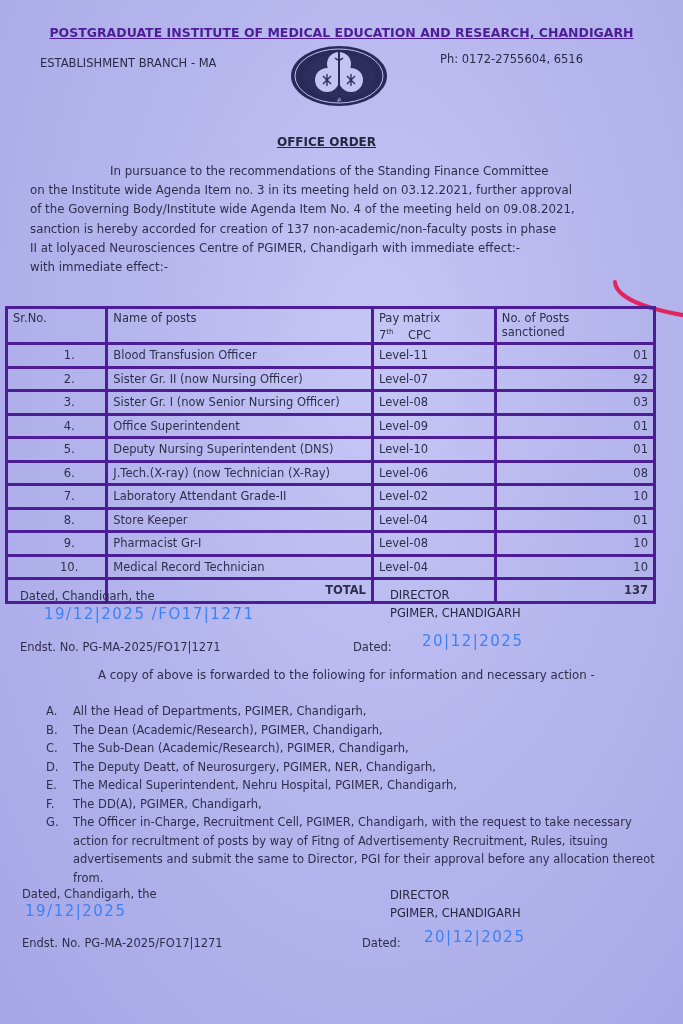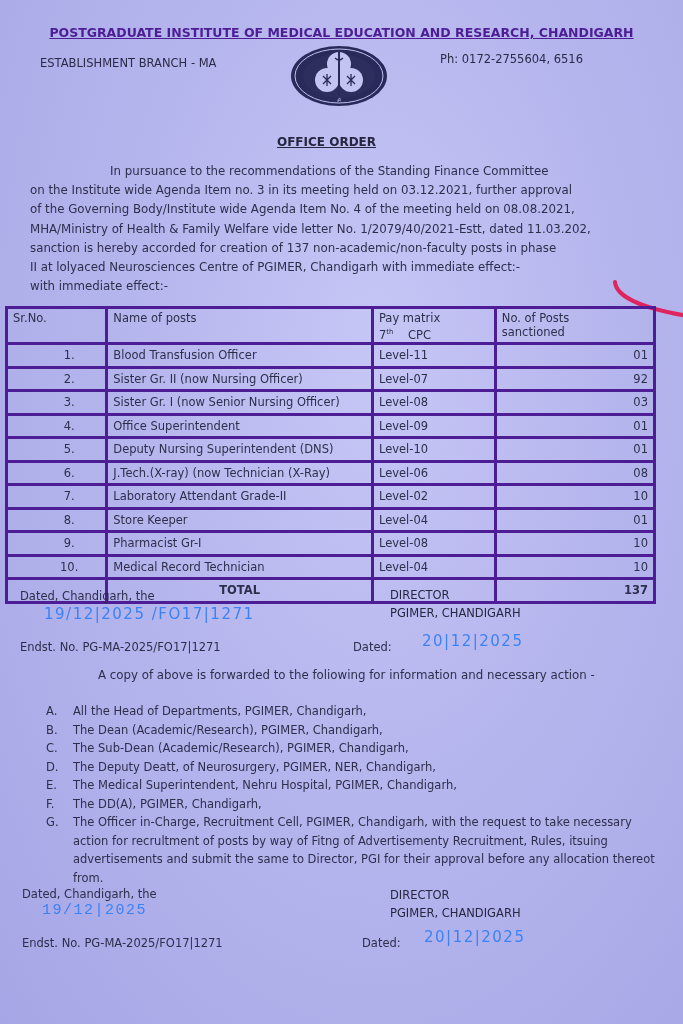--- a/index.html
+++ b/index.html
@@ -88,21 +88,21 @@
     }
     .c-sr { width: 67px; text-align: center !important; padding-left: 4px; }
     td.c-sr { text-align: center; padding-left: 30px !important; }
     .c-name { width: 270px; }
     .c-pay { width: 116px; }
     .c-num { width: 155px; }
     td.c-num { text-align: right; padding-right: 86px; }
     th.c-pay { text-align: center; }
     th.c-sr { text-align: left !important; }
     .sup { font-size: 7px; vertical-align: super; }
-    tr.total-row td { font-weight: bold; }
+    tr.total-row td { font-weight: bold; text-align: right; }
     td.total-label { text-align: center; }
 
     .block-left {
       font-size: 11.5px;
       color: #2e2e4c;
     }
     .hand {
       font-family: "DejaVu Sans", sans-serif;
       font-size: 15px;
       letter-spacing: 1.5px;
@@ -159,22 +159,21 @@
     <path d="M58 32 l8 8 M66 32 l-8 8 M62 30 v12" stroke="#2a2a5a" stroke-width="1.3"></path>
     <text x="50" y="58" font-size="5" text-anchor="middle" fill="#c4c4f2" font-family="DejaVu Sans, sans-serif">ॐ</text>
   </svg>
 </div>
 
 <div class="abs order-title">OFFICE ORDER</div>
 
 <div class="abs para">
   <div class="para-line first">In pursuance to the recommendations of the Standing Finance Committee</div>
   <div class="para-line">on the Institute wide Agenda Item no. 3 in its meeting held on 03.12.2021, further approval</div>
-  <div class="para-line">of the Governing Body/Institute wide Agenda Item No. 4 of the meeting held on 08.08.2021,</div>
-  <div class="para-line">MHA/Ministry of Health &amp; Family Welfare vide letter No. 1/2079/40/2021-Estt, dated 11.03.202,</div>
+  <div class="para-line">of the Governing Body/Institute wide Agenda Item No. 4 of the meeting held on 09.08.2021,</div>
   <div class="para-line">sanction is hereby accorded for creation of 137 non-academic/non-faculty posts in phase</div>
   <div class="para-line">II at lolyaced Neurosciences Centre of PGIMER, Chandigarh with immediate effect:-</div>
   <div class="para-line">with immediate effect:-</div>
 </div>
 
 <div class="abs red-mark">
   <svg width="80" height="45" viewBox="0 0 80 45">
     <path d="M5 4 C6 18 30 30 78 38" fill="none" stroke="#e0245e" stroke-width="4" stroke-linecap="round"></path>
   </svg>
 </div>
@@ -305,20 +304,20 @@
       <span class="letter">F.</span>
       <span class="text">The DD(A), PGIMER, Chandigarh,</span>
     </li>
   <li>
       <span class="letter">G.</span>
       <span class="text">The Officer in-Charge, Recruitment Cell, PGIMER, Chandigarh, with the request to take necessary action for recrultment of posts by way of Fitng of Advertisementy Recruitment, Rules, itsuing advertisements and submit the same to Director, PGI for their approval before any allocation thereot from.</span>
     </li>
 </ul>
 
 <div class="abs block-left" style="left:22px; top:887px;">Dated, Chandigarh, the</div>
-<div class="abs hand" style="left:42px; top:902px;font-family:Liberation Mono, monospace;">19/12|2025</div>
+<div class="abs hand" style="left:25px; top:902px;">19/12|2025</div>
 <div class="abs block-left" style="left:22px; top:936px;">Endst. No. PG-MA-2025/FO17|1271</div>
 <div class="abs block-left" style="left:362px; top:936px;">Dated:</div>
 <div class="abs hand" style="left:424px; top:928px;">20|12|2025</div>
 <div class="abs sig-block" style="left:390px; width:190px; top:888px;">
   <div>DIRECTOR</div>
   <div style="margin-top:4px;">PGIMER, CHANDIGARH</div>
 </div>
 
 </body></html>

